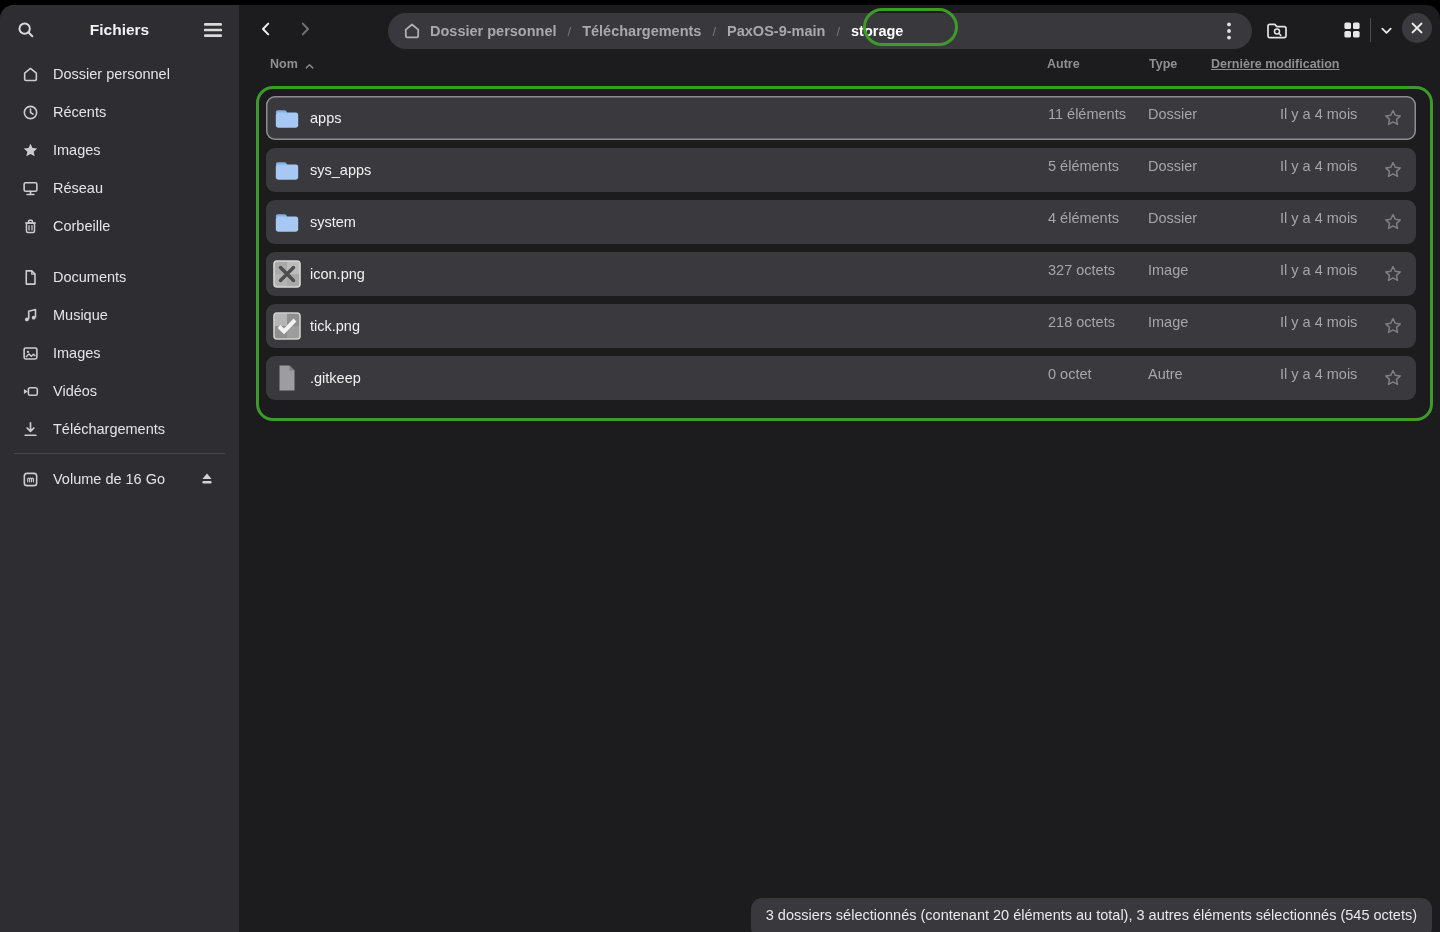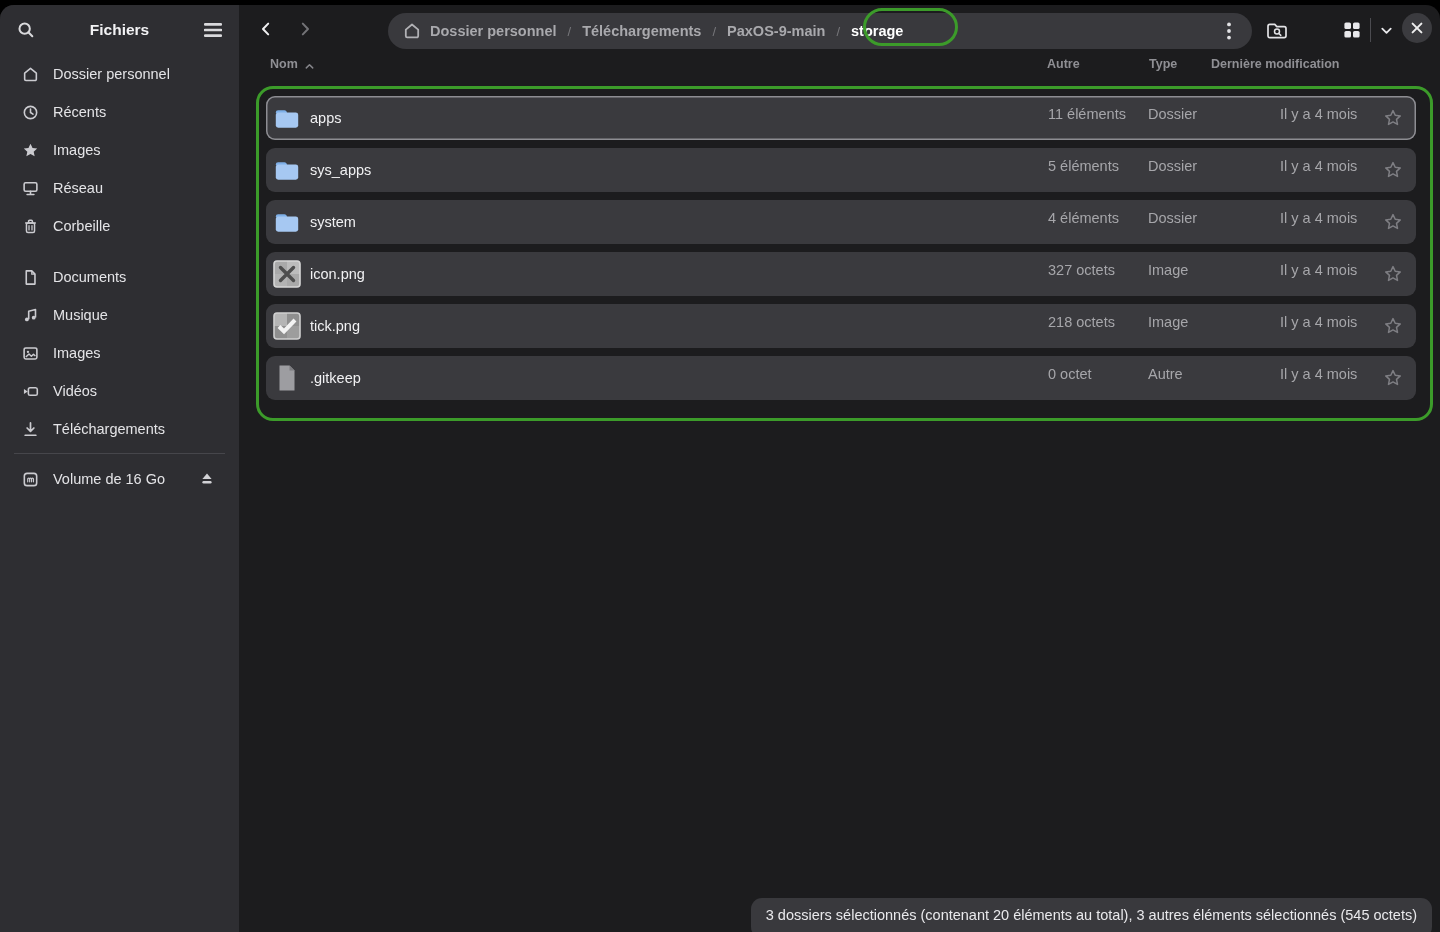--- a/index.html
+++ b/index.html
@@ -50,21 +50,21 @@
   .tool-search { position:absolute; left:1018px; top:8px; width:40px; height:34px; color:#e2e2e5; }
   .view-grid   { position:absolute; left:1098px; top:10px; width:30px; height:30px; color:#e8e8eb; }
   .view-sep    { position:absolute; left:1131px; top:13px; width:1px; height:24px; background:#4b4b50; }
   .view-chev   { position:absolute; left:1133px; top:10px; width:28px; height:30px; color:#e8e8eb; }
   .close-btn   { position:absolute; left:1163px; top:8px; width:30px; height:30px;
                  border-radius:50%; background:#3b3b3f; color:#efefef; }
 
   
   .col-head { position:absolute; font-size:12.5px; font-weight:700; color:#8f8f94;
               top:52px; line-height:15px; cursor:pointer; display:flex; align-items:flex-end; gap:6px; }
-  .col-name { left:31px; } .col-size { left:808px; } .col-type { left:910px; } .col-mod { left:972px; }
+  .col-name { left:31px; } .col-size { left:808px; } .col-type { left:910px; } .col-mod { left:972px;text-decoration:underline; }
   .sort-caret { width:11px; height:11px; color:#85858a; }
 
   
   .row { position:absolute; left:27px; width:1150px; height:44px;
          background:#3a3a3e; border-radius:9px; cursor:pointer; }
   .row.focused { box-shadow:0 0 0 1.5px #8d8d92 inset; }
   .row .ric   { position:absolute; left:7px; top:8px; width:28px; height:28px; }
   .row .rname { position:absolute; left:44px; top:0; height:44px; display:flex; align-items:center;
                 color:#f1f1f3; font-size:14.5px; }
   .row .rsize, .row .rtype, .row .rdate { position:absolute; top:0; height:36px;

